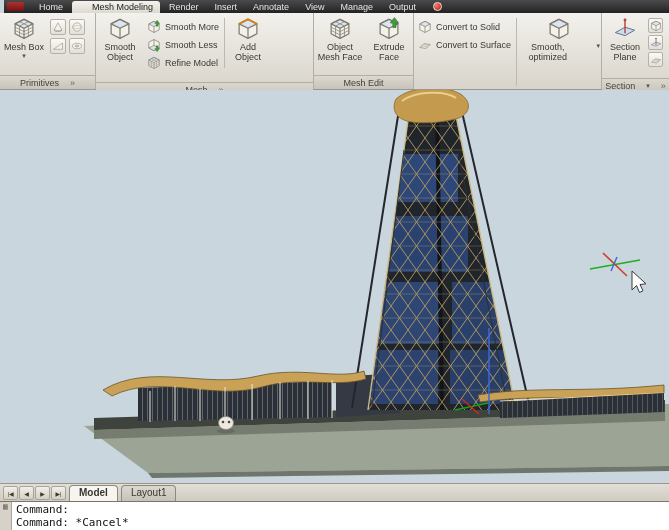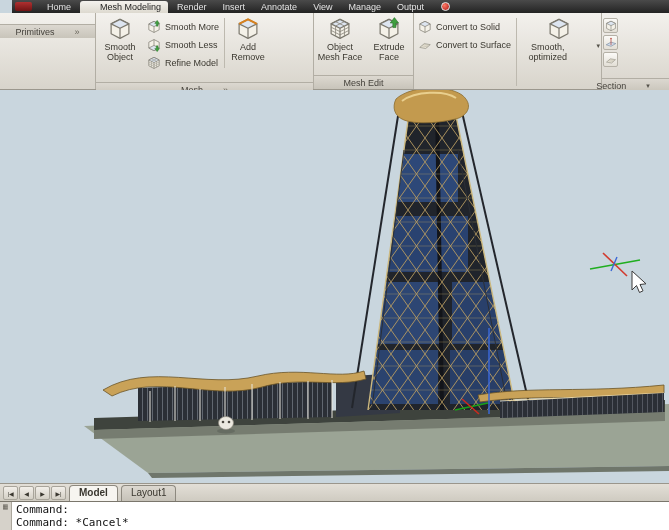--- a/index.html
+++ b/index.html
@@ -3,41 +3,41 @@
 <meta charset="utf-8">
 <style>
   * { box-sizing: border-box; margin: 0; padding: 0; }
   html,body { width: 669px; height: 530px; }
   body {
     font-family: "Liberation Sans", sans-serif;
     position: relative; overflow: hidden;
     background: #c9d6de;
   }
   
-  .tabbar { position:absolute; top:0; left:12px; right:0; height:13px;
+  .tabbar { position:absolute; top:0; left:4px; right:0; height:13px;
     background: linear-gradient(#4a4a4a, #232323);
     display:flex; align-items:flex-end; padding-left:28px; gap:2px; }
   .logo { position:absolute; left:3px; top:2px; width:17px; height:9px;
     background: linear-gradient(#b03030,#701414); border-radius:2px; }
   .rtab { font-size:9px; color:#e4e4e4; padding:2px 7px 1px; line-height:9px; white-space:nowrap; }
   .rtab.active { background: linear-gradient(#f4f2ee,#ddd9cf); color:#222;
     border-radius:3px 3px 0 0;padding-left:20px; }
   .reddot { width:9px; height:9px; border-radius:50%; margin:0 0 2px 8px;
     background: radial-gradient(circle at 35% 35%, #ff7a66, #a81414);
     border:1px solid #e8e8e8; }
   
   .ribbon { position:absolute; top:13px; left:0; right:0; height:77px;
     background: linear-gradient(#f3f1ed,#d8d4cb); display:flex;
     border-bottom:1px solid #9b978d; }
   .panel { height:100%; display:flex; flex-direction:column;
     border-right:1px solid #b2aea4; flex:none; }
   .pbody { flex:1; display:flex; align-items:stretch; padding:2px 1px 0; gap:1px; }
   .pcap { height:14px; flex:none; background: linear-gradient(#dcd8d0,#c8c4ba);
     border-top:1px solid #b2aea4; font-size:9px; color:#45423c;
-    display:flex; align-items:center; justify-content:center; gap:20px;margin-top:11px; }
+    display:flex; align-items:center; justify-content:center; gap:11px;margin-top:11px; }
   .ovf { color:#6a665c; font-size:9px; }
   .bigbtn { width:46px; display:flex; flex-direction:column; align-items:center;
     font-size:9px; line-height:10px; text-align:center; color:#3a372f;
     padding-top:2px; border-radius:2px; }
   .ic24 { width:24px; height:24px; flex:none; margin-bottom:1px; }
   .ic16 { width:14px; height:14px; flex:none; }
   .ic12 { width:12px; height:12px; }
   .dd { font-size:7px; line-height:7px; color:#55524a; }
   .col { display:flex; flex-direction:column; gap:1px; padding-top:3px; }
   .rowbtn { display:flex; align-items:center; gap:4px; font-size:9px;
@@ -129,20 +129,51 @@
   <div class="rtab">Annotate</div>
   <div class="rtab">View</div>
   <div class="rtab">Manage</div>
   <div class="rtab">Output</div>
   <div class="reddot"></div>
 </div>
 
 <div class="ribbon">
 
   <div class="panel" style="width:96px">
+    <div class="pbody">
+      <div class="bigbtn">
+        <svg class="ic24">
+            <use href="#s-cubegrid"></use>
+          </svg>
+        <span>Mesh Box</span>
+        <span class="dd">▾</span>
+      </div>
+      <div class="grid2">
+        <div class="smbtn">
+            <svg class="ic12">
+              <use href="#s-cone"></use>
+            </svg>
+          </div>
+        <div class="smbtn">
+            <svg class="ic12">
+              <use href="#s-sphere"></use>
+            </svg>
+          </div>
+        <div class="smbtn">
+            <svg class="ic12">
+              <use href="#s-wedge"></use>
+            </svg>
+          </div>
+        <div class="smbtn">
+            <svg class="ic12">
+              <use href="#s-torus"></use>
+            </svg>
+          </div>
+      </div>
+    </div>
     <div class="pcap">
       <span>Primitives</span>
       <span class="ovf">»</span>
     </div>
   </div>
 
   <div class="panel" style="width:218px">
     <div class="pbody">
       <div class="bigbtn">
         <svg class="ic24">
@@ -168,21 +199,21 @@
               <use href="#s-cubegrid"></use>
             </svg>
           <span>Refine Model</span>
         </div>
       </div>
       <div class="vsep"></div>
       <div class="bigbtn" style="width:42px">
         <svg class="ic24">
             <use href="#s-crease"></use>
           </svg>
-        <span>Add Remove</span>
+        <span>Add Object</span>
       </div>
     </div>
     <div class="pcap">
       <span>Mesh</span>
       <span class="ovf">»</span>
     </div>
   </div>
 
   <div class="panel" style="width:100px">
     <div class="pbody">
@@ -228,20 +259,26 @@
         <span class="lblrow">
           <span>Smooth, optimized</span>
           <span class="dd">▾</span>
         </span>
       </div>
     </div>
   </div>
 
   <div class="panel" style="width:67px; border-right:none">
     <div class="pbody">
+      <div class="bigbtn" style="width:44px">
+        <svg class="ic24">
+            <use href="#s-plane"></use>
+          </svg>
+        <span>Section Plane</span>
+      </div>
       <div class="col" style="gap:2px">
         <div class="smbtn" style="width:15px;height:15px">
             <svg class="ic12">
               <use href="#s-cube"></use>
             </svg>
           </div>
         <div class="smbtn" style="width:15px;height:15px">
             <svg class="ic12">
               <use href="#s-plane"></use>
             </svg>

